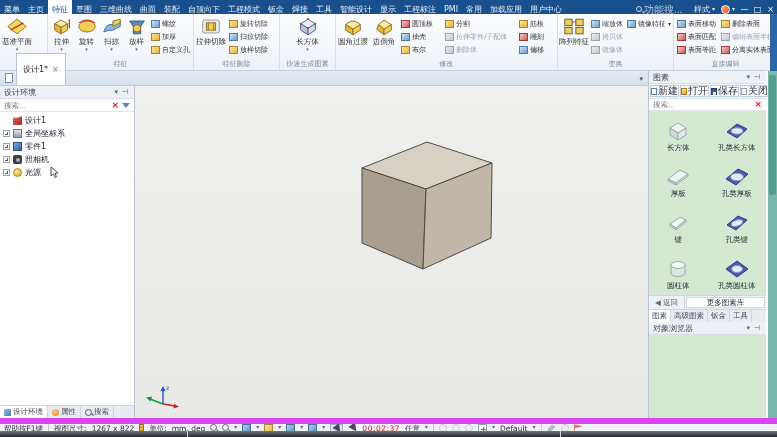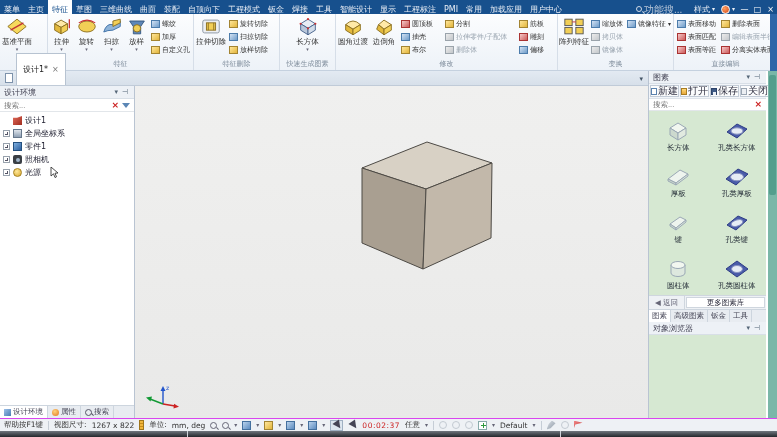--- a/index.html
+++ b/index.html
@@ -106,21 +106,21 @@
 .rbk{width:36px;border-right:1px solid #cfd6de;display:flex;align-items:center;justify-content:center;gap:2px;font-size:7.5px;color:#667}
 .rmore{flex:1;display:flex;align-items:center;justify-content:center;font-size:7.5px;background:#fff;border:1px solid #cfd6de;margin:1px;color:#223}
 .rtabs{height:13px;background:#e8ecf1;border-top:1px solid #cdd5de;display:flex;align-items:stretch}
 .rtab{padding:0 3px;display:flex;align-items:center;font-size:7.5px;color:#445;border-right:1px solid #cdd5de;white-space:nowrap}
 .rtab.active{background:#fff}
 .robj{flex:1;background:#d6e8d2}
 .rscroll{position:absolute;left:768px;top:71px;width:9px;height:347px;background:#7ab7a8}
 .rscroll .thumb{position:absolute;left:1px;top:4px;width:7px;height:120px;background:#549e8d;border-radius:2px}
 
 
-.statusbar{position:absolute;left:0;top:418px;width:777px;height:13px;background:#eef1f5;border-top:1px solid #d946ef;display:flex;align-items:center;gap:5px;padding:0 4px;font-size:7.5px;color:#333;overflow:hidden;white-space:nowrap}
+.statusbar{position:absolute;left:0;top:418px;width:777px;height:13px;background:#eef1f5;border-top:6px solid #d946ef;display:flex;align-items:flex-start;gap:5px;padding:0 4px;font-size:7.5px;color:#333;overflow:hidden;white-space:nowrap}
 .sbsep{width:1px;height:9px;background:#c6cdd6}
 .sbic{width:9px;height:9px;flex:none}
 .sbic.mag{border:1px solid #667;border-radius:50%;position:relative;width:7px;height:7px}
 .sbic.mag::after{content:"";position:absolute;left:5px;top:5px;width:3px;height:1px;background:#667;transform:rotate(45deg)}
 .sbic.cube{background:linear-gradient(135deg,#b9d2ec,#5d8cc0);border:1px solid #44709e}
 .sbic.ycube{background:linear-gradient(135deg,#ffe69a,#e2b53c);border:1px solid #a38432}
 .sbic.ruler{width:5px;height:10px;background:repeating-linear-gradient(#f0b63c,#f0b63c 2px,#c78c1e 2px,#c78c1e 3px);border:1px solid #a0761c}
 .sbic.ptr{position:relative}
 .sbic.ptr::after{content:"";position:absolute;left:2px;top:0;border-left:4px solid transparent;border-right:4px solid transparent;border-top:8px solid #445;transform:rotate(-35deg)}
 .sbic.ring{width:8px;height:8px;border:1.5px solid #c3cad2;border-radius:50%}

